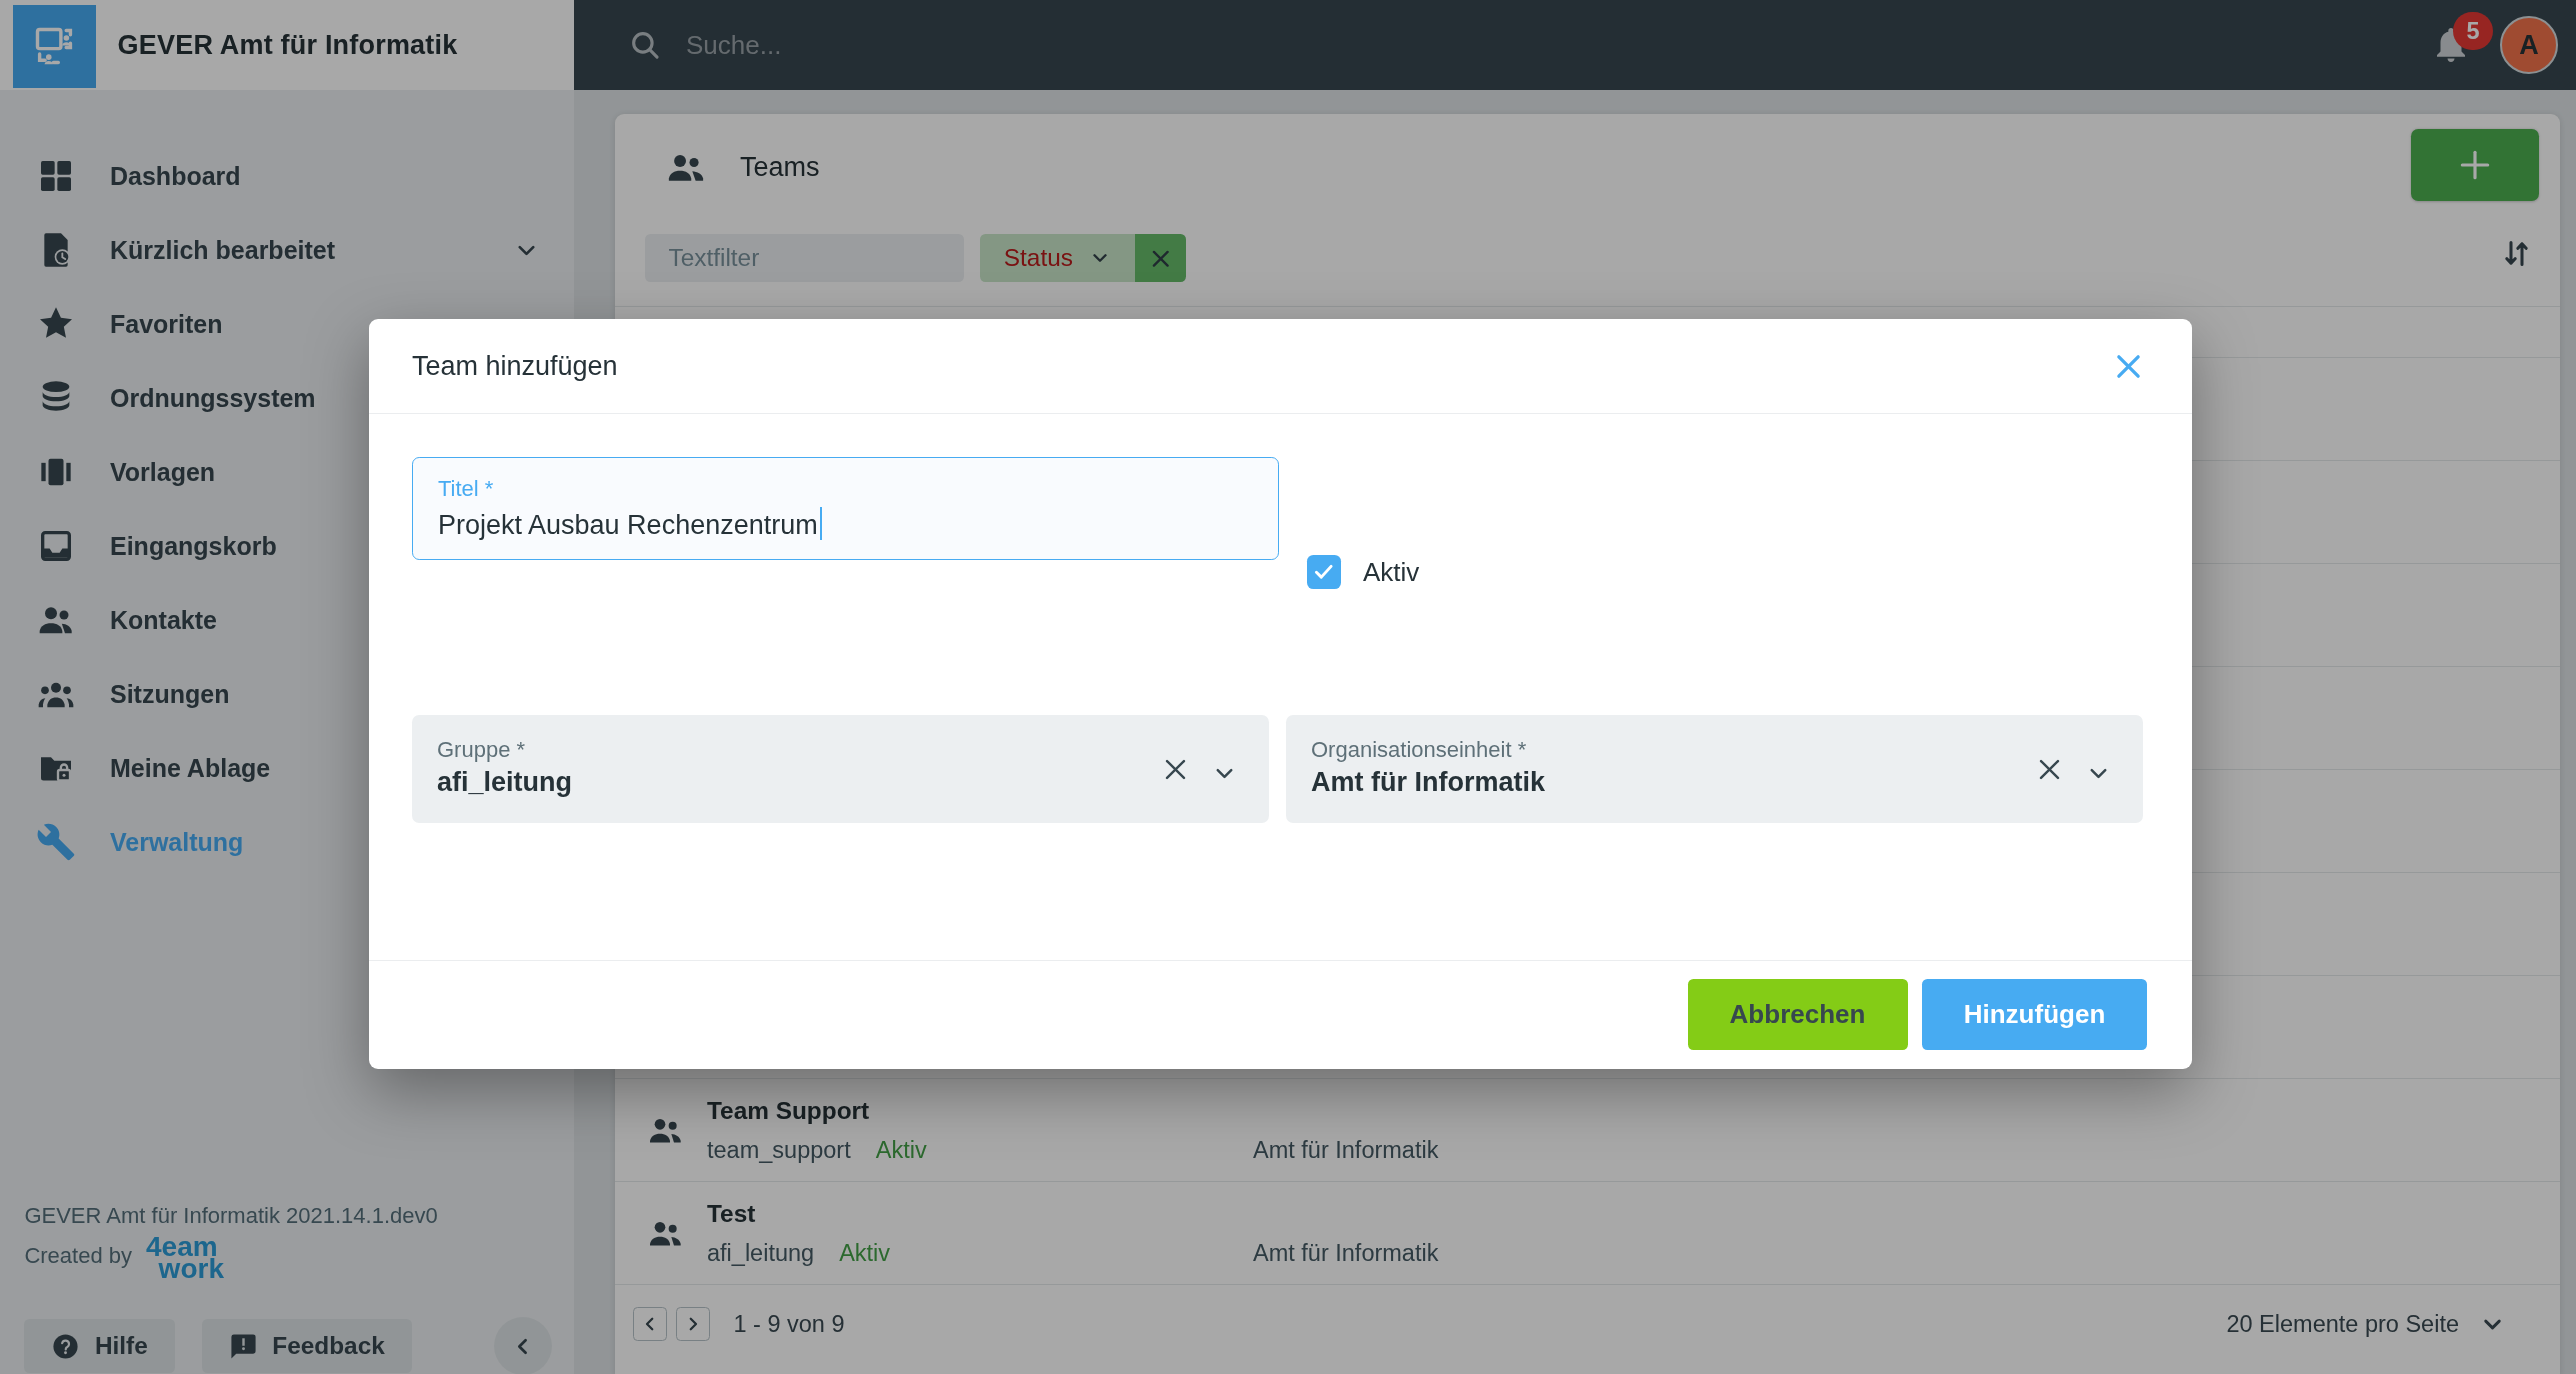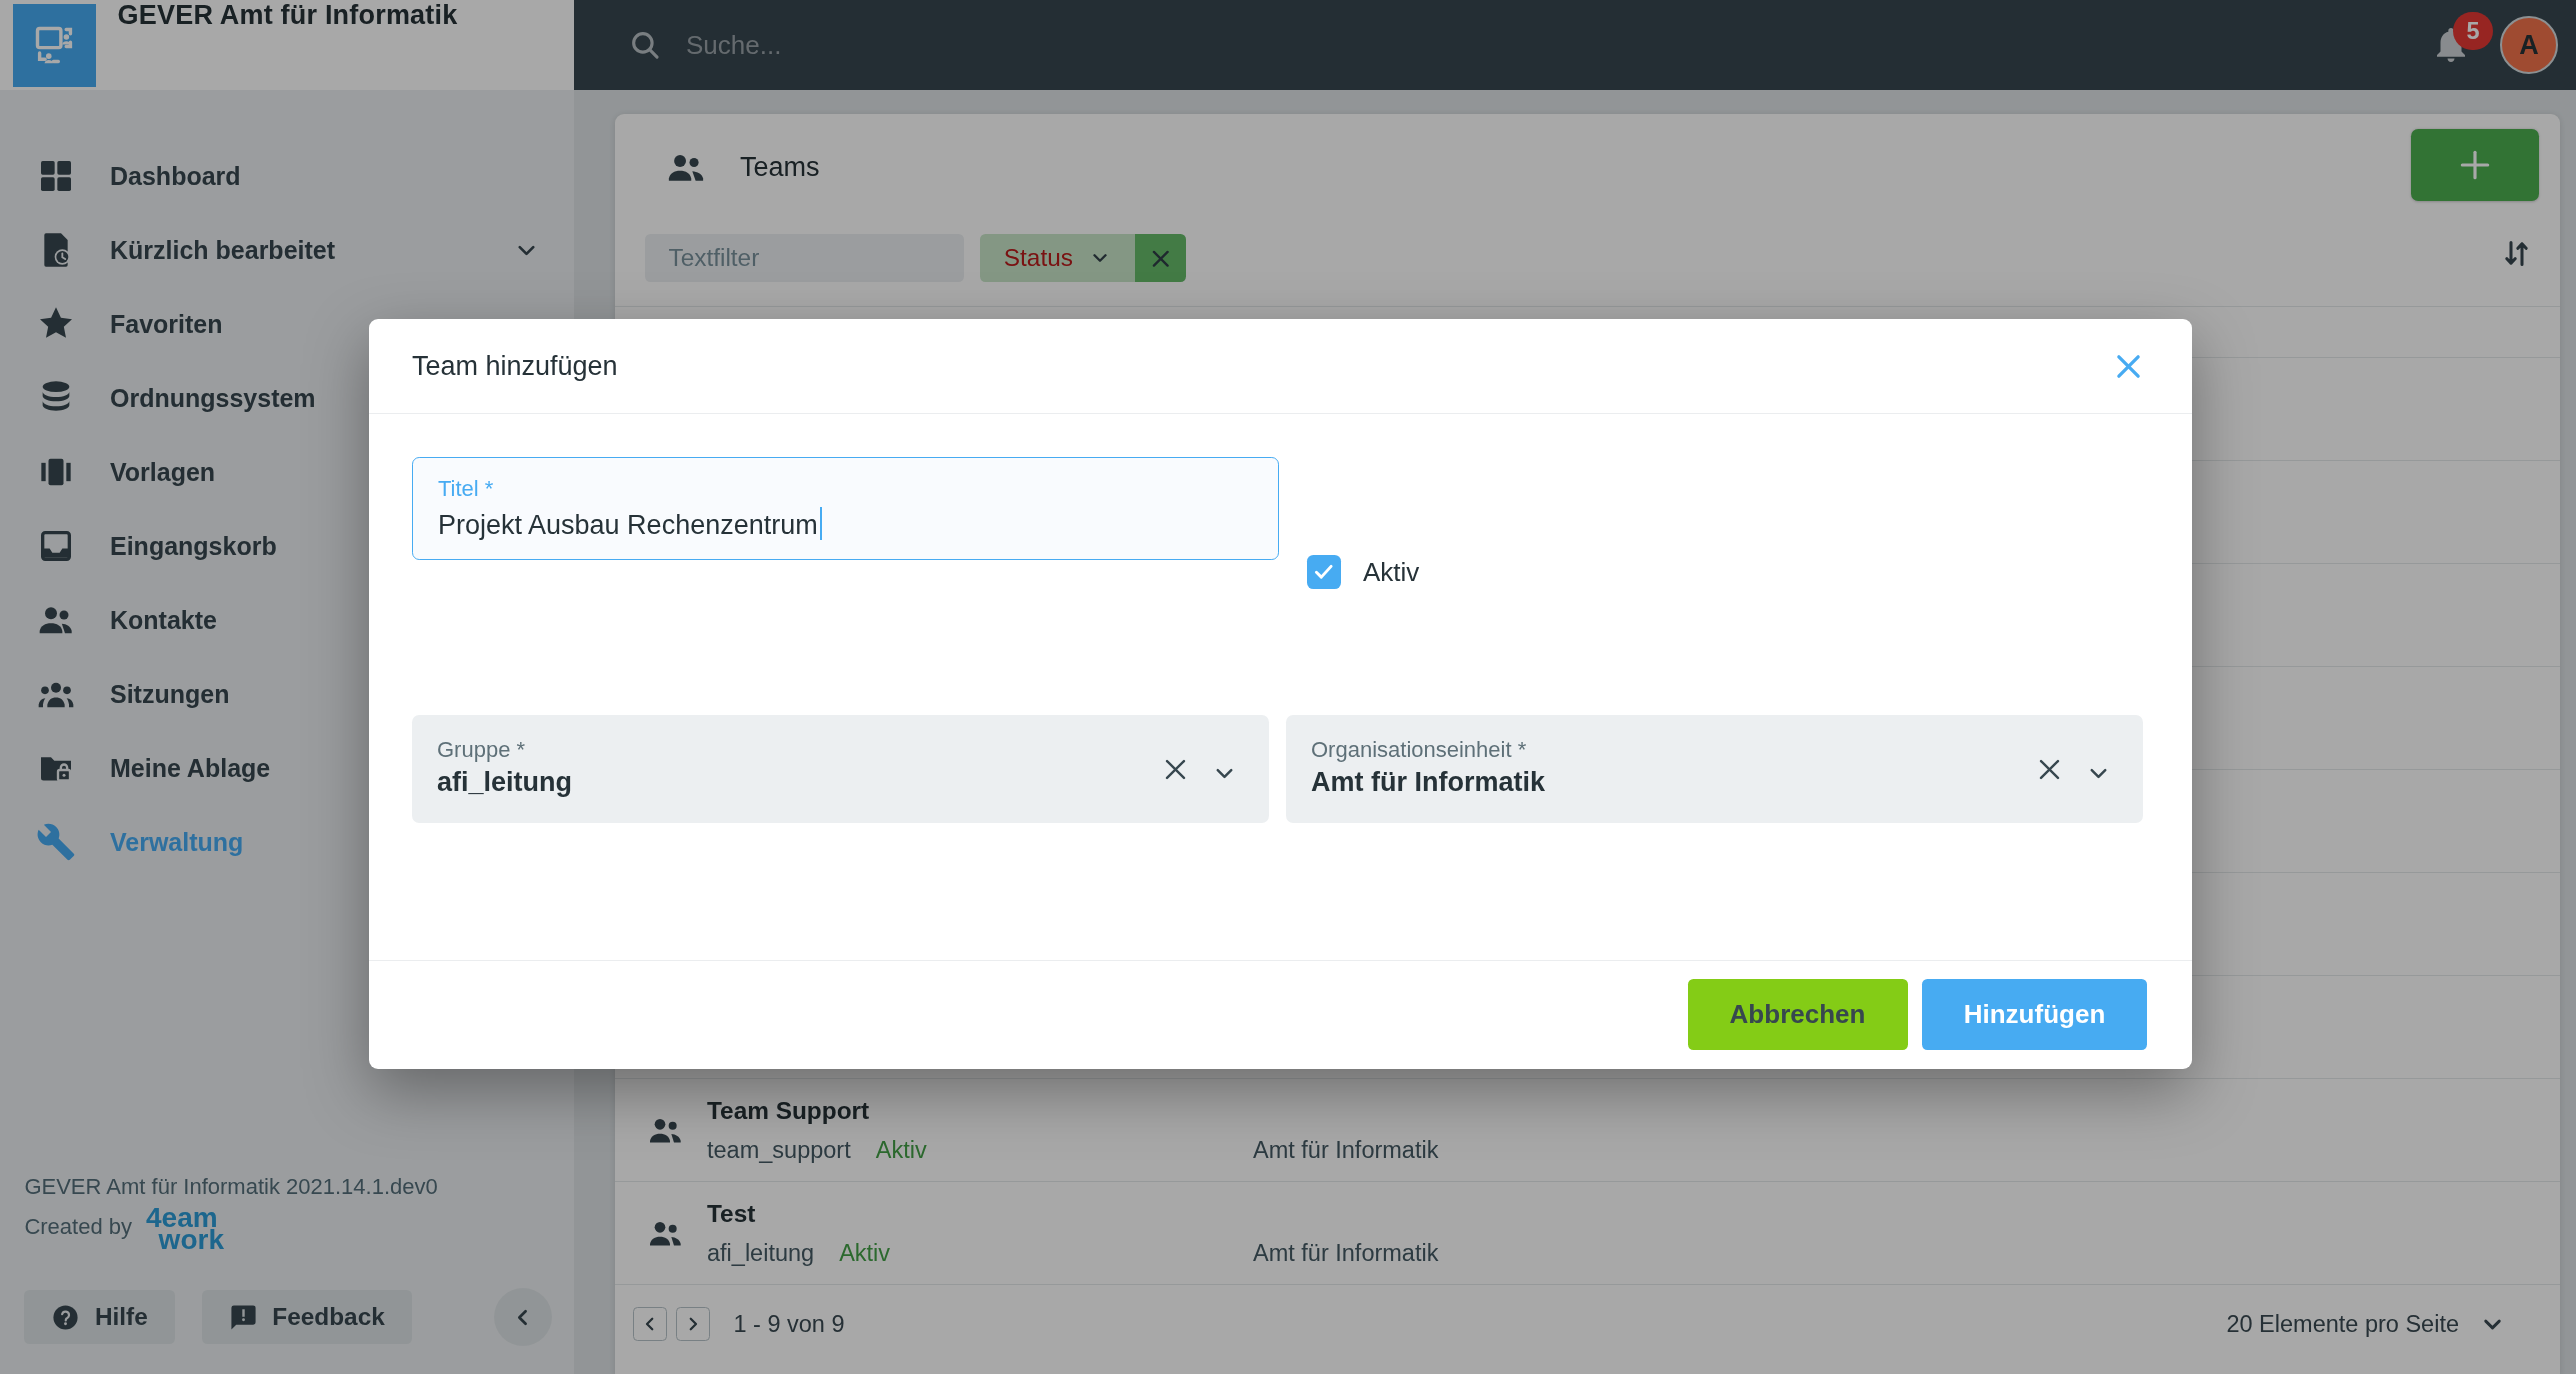--- a/index.html
+++ b/index.html
@@ -11,30 +11,30 @@
   html,body{margin:0;padding:0}
   body{
     width:2576px;height:1375px;overflow:hidden;position:relative;
     font-family:"Liberation Sans","DejaVu Sans",sans-serif;
     background:var(--page);color:var(--dark);
   }
   svg{display:block}
 
   
   .sidebar{position:absolute;left:0;top:0;width:574px;height:100%;background:var(--sb-bg);z-index:1}
-  .sb-head{height:90px;background:#FFFFFF;display:flex;}
+  .sb-head{height:90px;background:#FFFFFF;display:flex;align-items:center}
   .logo{width:83px;height:83px;margin:3.6px 0 0 12.6px;background:var(--accent);display:flex;align-items:center;justify-content:center;flex:0 0 auto}
   .sb-title{margin-left:22px;font-size:27px;font-weight:700;color:var(--dark);letter-spacing:0.2px}
   .nav{padding-top:49px}
   .nav-item{height:74px;display:flex;align-items:center;padding:0 34px 0 36px;gap:34px;
     font-size:25px;font-weight:700;color:var(--slate);cursor:pointer}
   .nav-item .nicon{width:40px;height:40px;flex:0 0 auto;color:var(--slate)}
   .nav-item.active,.nav-item.active .nicon{color:var(--accent)}
   .nav-item .chev{margin-left:auto;color:var(--slate)}
-  .sb-footer{position:absolute;left:0;right:0;bottom:29px;padding-left:24.4px}
+  .sb-footer{position:absolute;left:0;right:0;bottom:0;padding-left:24.4px}
   .version{font-size:22px;color:#546E7A;margin-bottom:14.5px}
   .created{display:flex;align-items:flex-start;gap:14px;color:#546E7A;font-size:22px}
   .brand{color:#2D9CD6;font-weight:700;font-size:28px;line-height:22.6px;margin-top:-7.2px}
   .brand .b2{margin-left:12.6px;display:block}
   .sb-btn-row{display:flex;align-items:center;margin-top:36px;padding-right:22px}
   .sb-btn{height:54px;border-radius:5.4px;background:#DDE3E6;display:inline-flex;align-items:center;gap:14.5px;
     padding:0 27px;font-size:24.4px;font-weight:700;color:var(--slate);cursor:pointer}
   .sb-btn + .sb-btn{margin-left:27px}
   .collapse-btn{margin-left:auto;width:58px;height:58px;border-radius:50%;background:#DDE3E6;
     display:flex;align-items:center;justify-content:center;cursor:pointer;color:var(--slate)}

